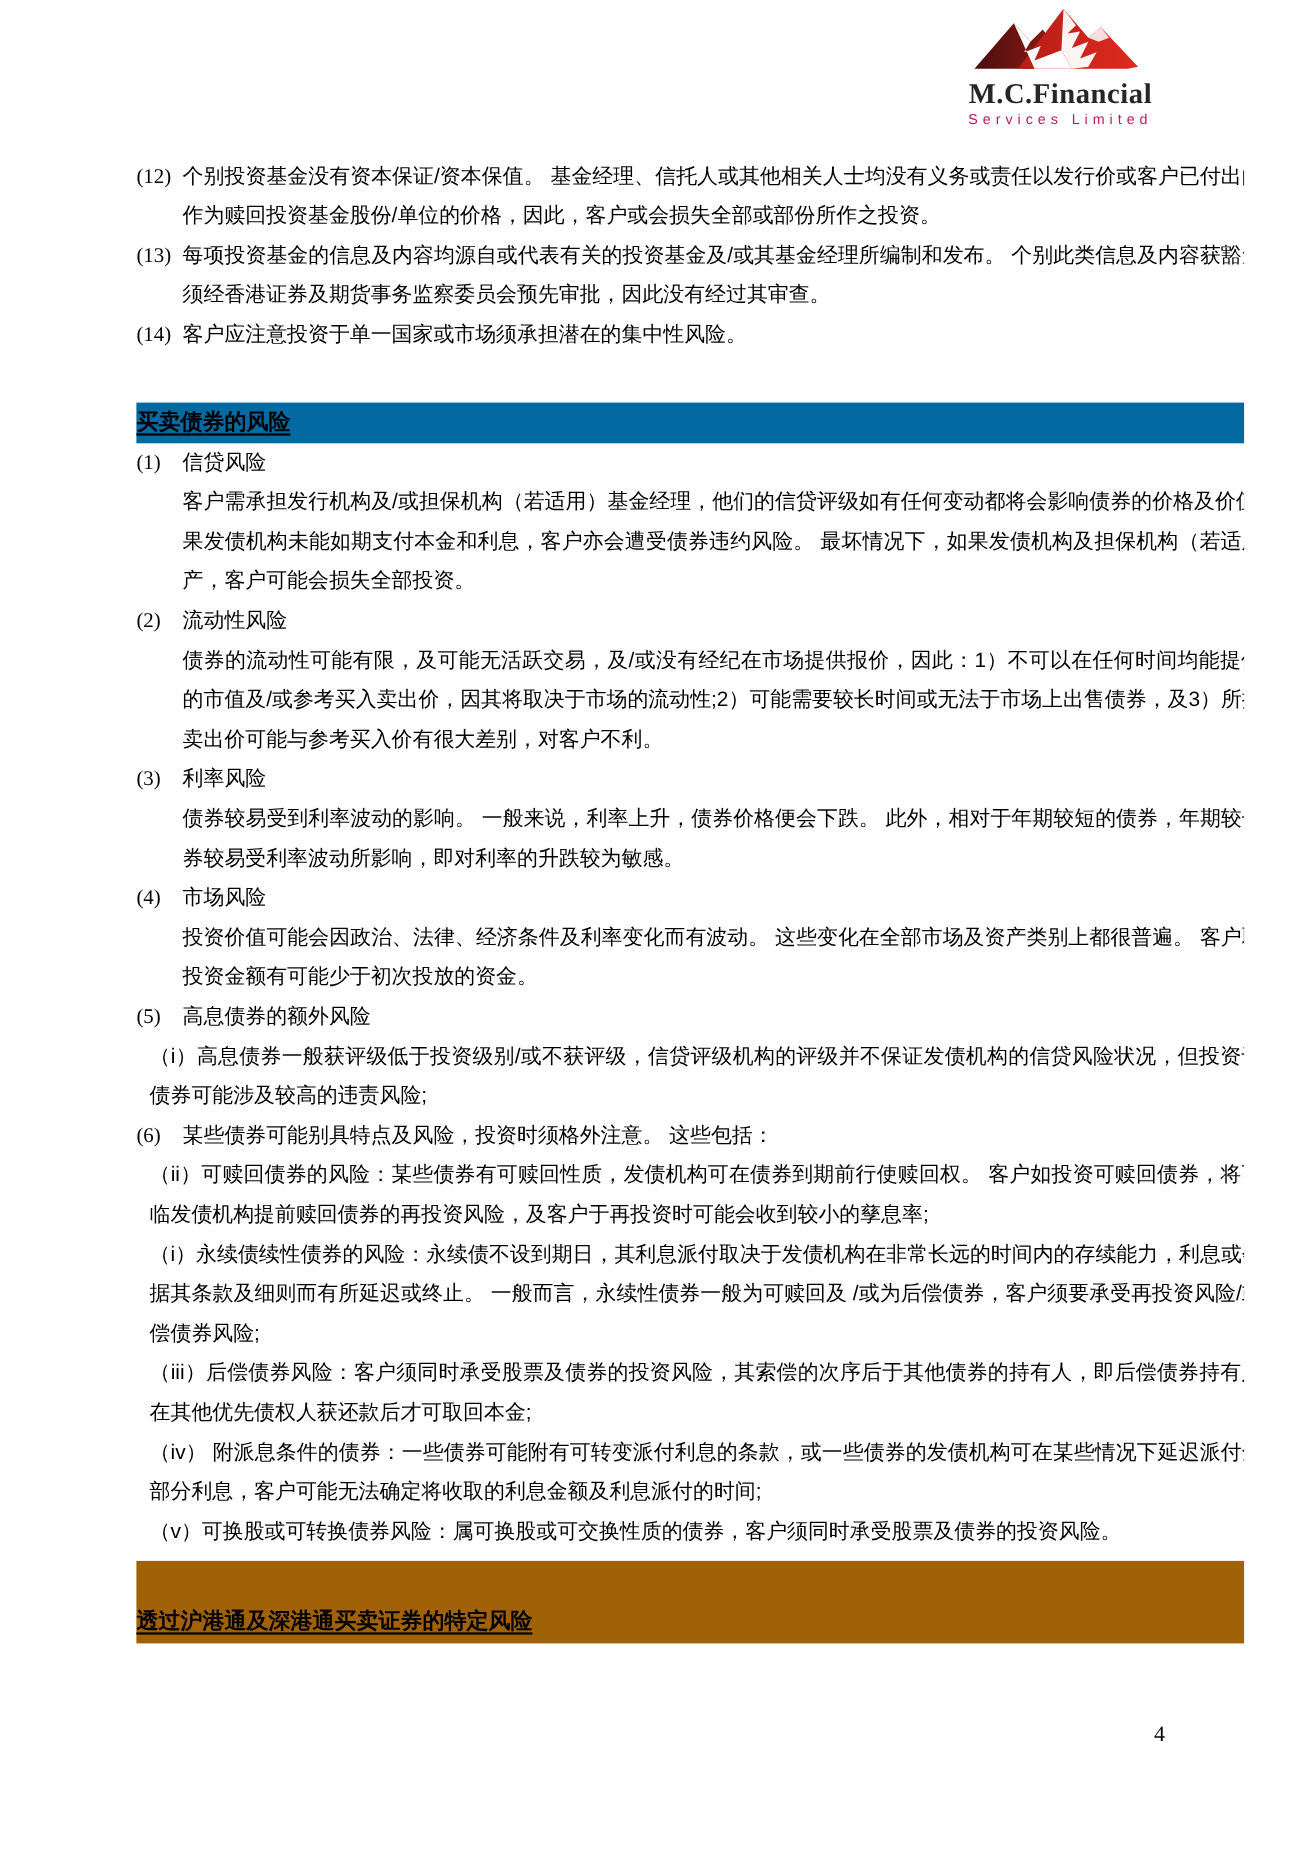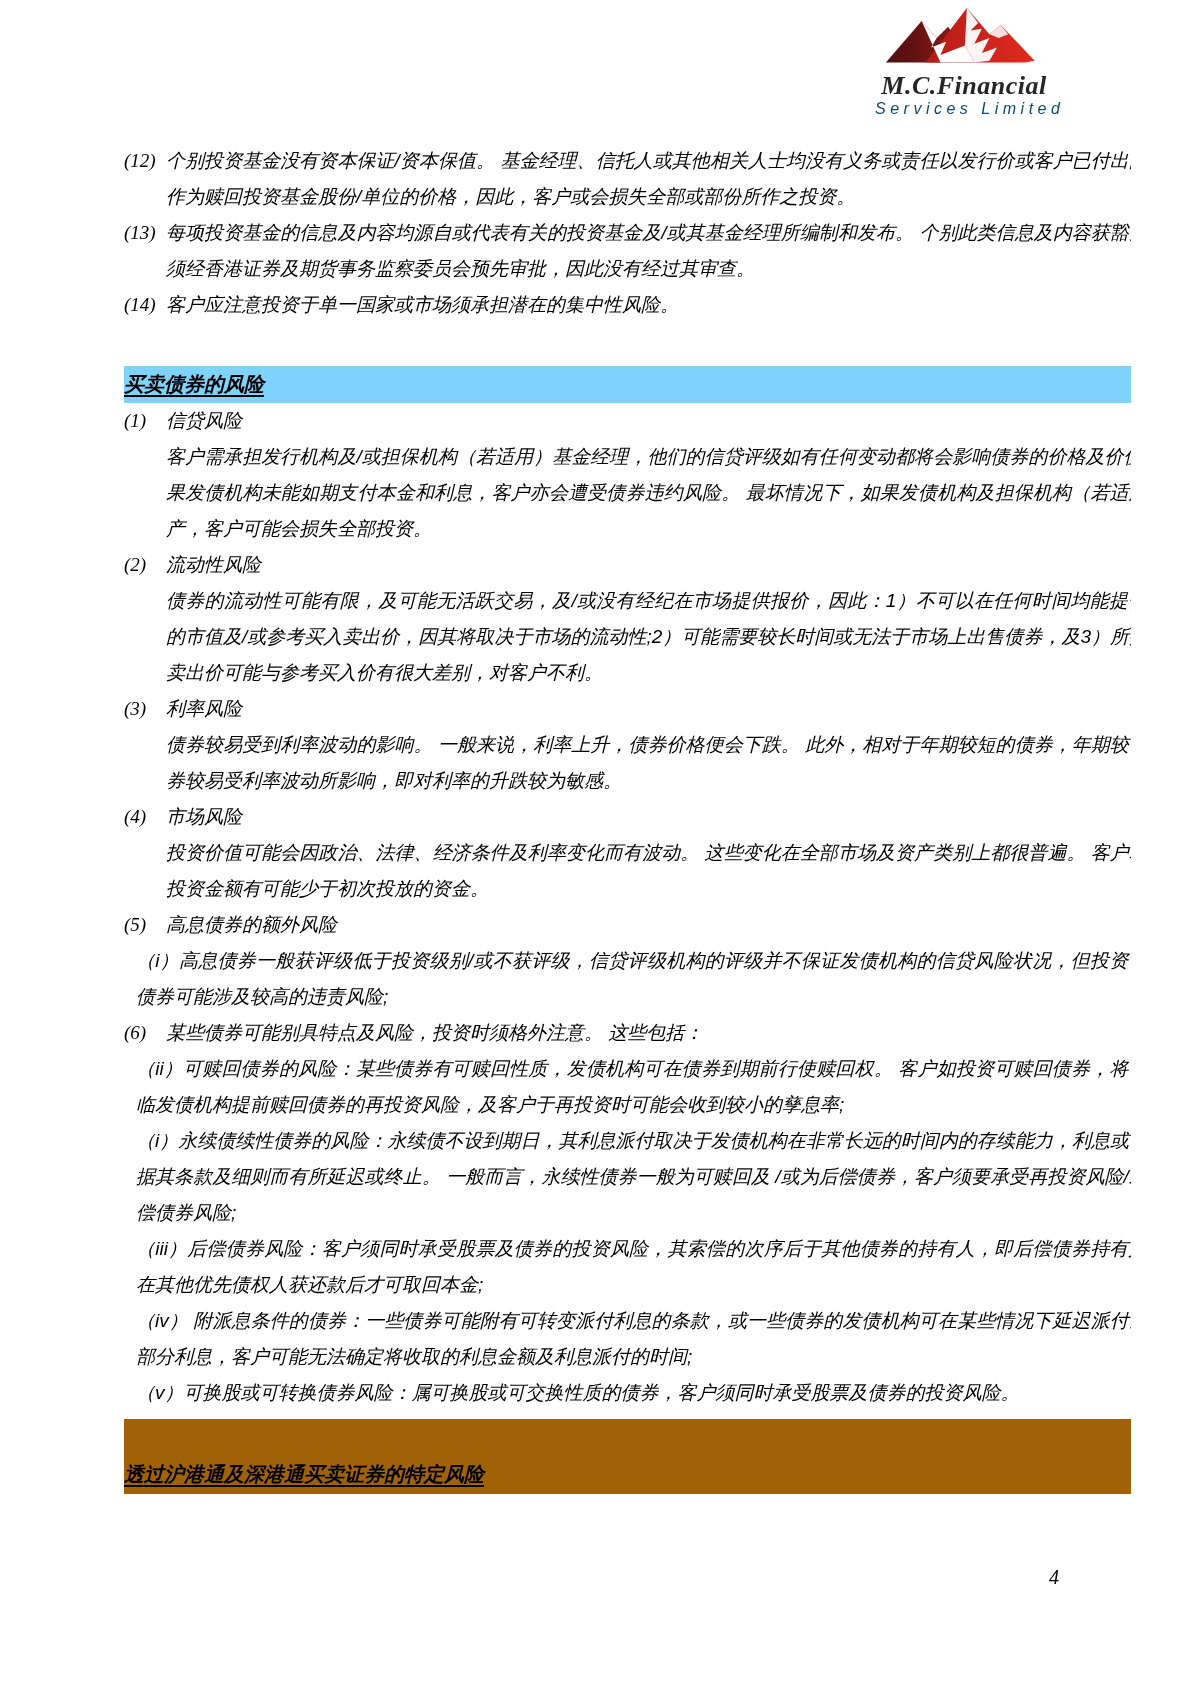--- a/index.html
+++ b/index.html
@@ -5,58 +5,57 @@
   * { margin:0; padding:0; box-sizing:border-box; }
   html,body { background:#ffffff; }
   .page {
     position:relative;
     width:1072px; height:1683px;
     margin:0 auto;
     background:#ffffff;
     font-family:"Liberation Sans","DejaVu Sans",sans-serif;
     color:#000000;
     overflow:hidden;
-    font-style:italic;
   }
 
   
   .logo-block {
     position:absolute; top:6px; right:78px;
     width:178px; text-align:center;
   }
   .logo-mountain { display:block; margin:0 auto; width:160px; height:66px; }
   .logo-brand {
     font-family:"Liberation Serif","DejaVu Serif",serif;
     font-weight:bold; font-size:26px; line-height:28px; color:#262626;
     letter-spacing:0.5px; white-space:nowrap;
   }
   .logo-subtitle {
     font-family:"Liberation Sans","DejaVu Sans",sans-serif;
-    font-size:16px; line-height:15px; color:#0c4a6e;
+    font-size:13px; line-height:15px; color:#be185d;
     letter-spacing:4.5px; white-space:nowrap; margin-top:1px;
   }
 
   
   .content {
     position:absolute; left:65px; top:143px; width:1062px;
     font-size:19px; line-height:36px; text-align:justify;
   }
   .num-item { display:flex; }
   .num-col {
     flex:0 0 42px;
     font-family:"Liberation Serif","DejaVu Serif",serif;
     white-space:nowrap;
   }
   .num-body { flex:1; }
   .item-block .item-body { margin-left:42px; }
   .full-par { margin-left:12px; }
 
   .section-bar {
     margin-top:43px; margin-bottom:0;
-    background:#7dd3fc;
+    background:#0369a1;
     padding:4px 0 4px 0;
     line-height:28px;
   }
   .section-heading {
     font-size:20px; font-weight:bold;
     text-decoration:underline;
     text-underline-offset:4px;
     display:inline;
   }
 

